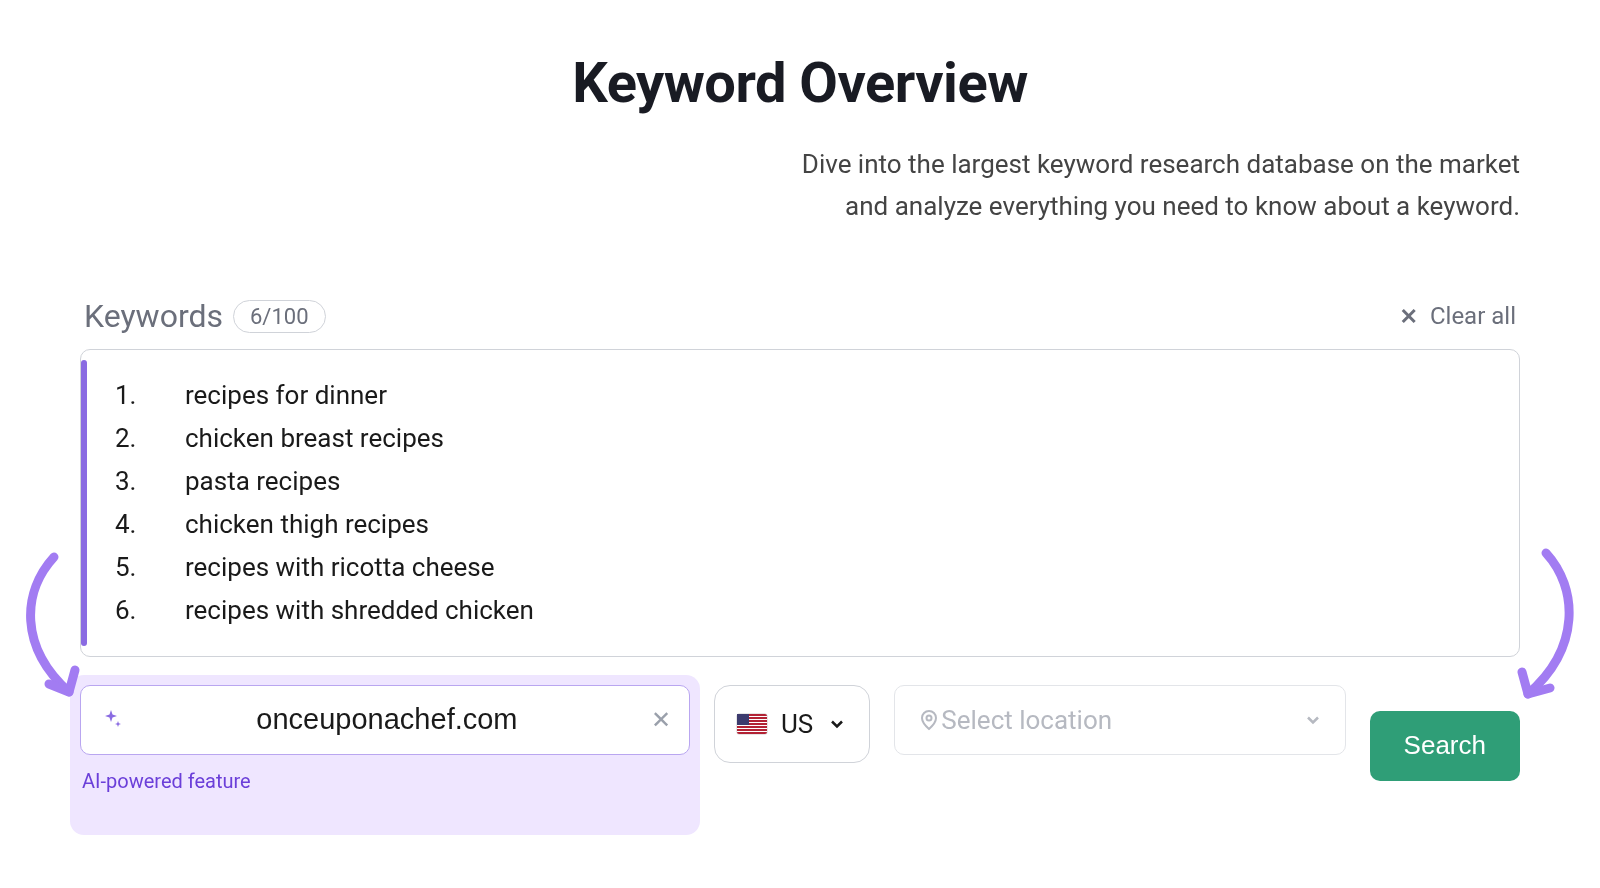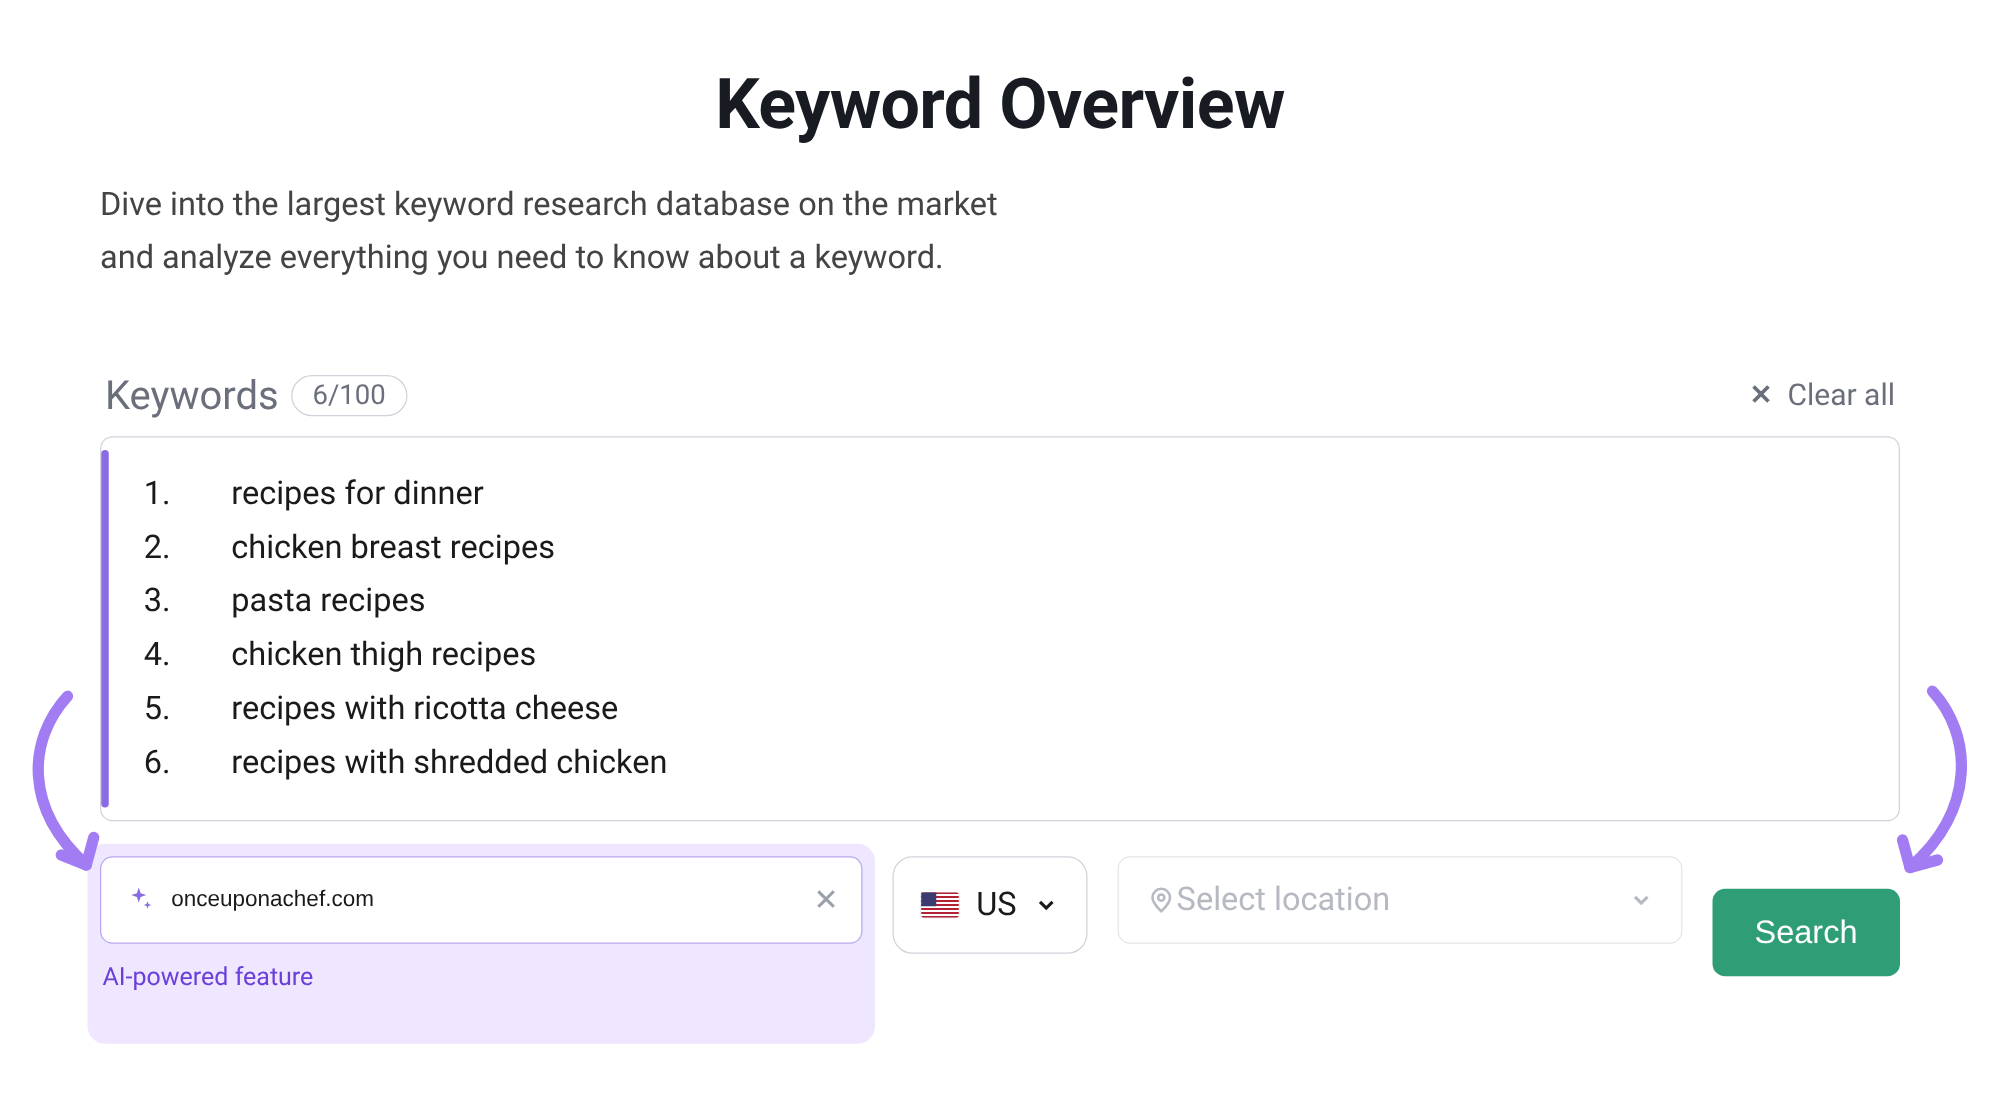--- a/index.html
+++ b/index.html
@@ -19,21 +19,21 @@
   h1.page-title {
     text-align: center;
     font-size: 56px;
     font-weight: 700;
     color: #191b23;
     margin-top: 10px;
     margin-bottom: 28px;
     letter-spacing: -0.5px;
   }
   .subtitle {
-    text-align: left;
+    text-align: right;
     font-size: 26px;
     color: #444;
     line-height: 1.6;
     margin-bottom: 70px;
   }
   .keywords-header {
     display: flex;
     justify-content: space-between;
     align-items: center;
     margin-bottom: 14px;
@@ -134,23 +134,24 @@
     gap: 14px;
   }
   .sparkle {
     color: #8a6be2;
     flex-shrink: 0;
   }
   .ai-input-box input {
     flex: 1;
     border: none;
     outline: none;
-    font-size: 18px;
+    font-size: 29px;
     color: #1a1a1a;
     background: transparent;
+    text-align: center;
   }
   .ai-clear {
     color: #9aa0ab;
     font-size: 24px;
     cursor: pointer;
   }
   .ai-caption {
     position: relative;
     z-index: 1;
     color: #6b3fd9;

